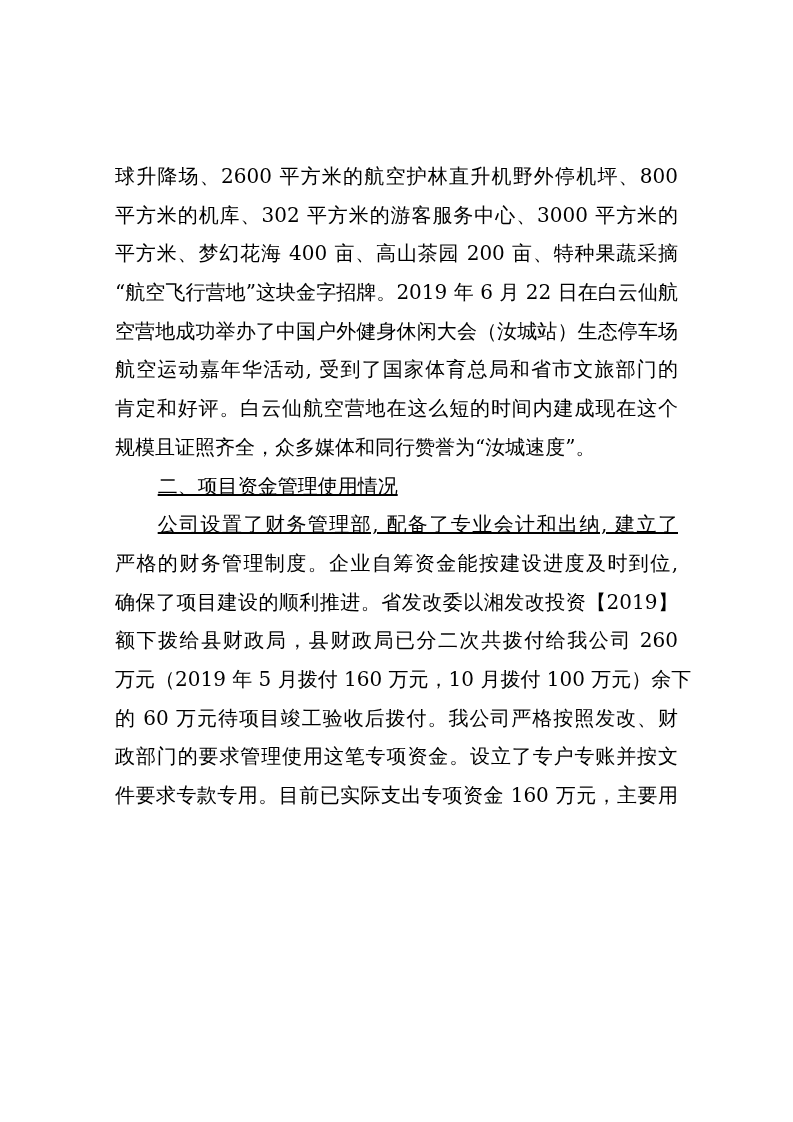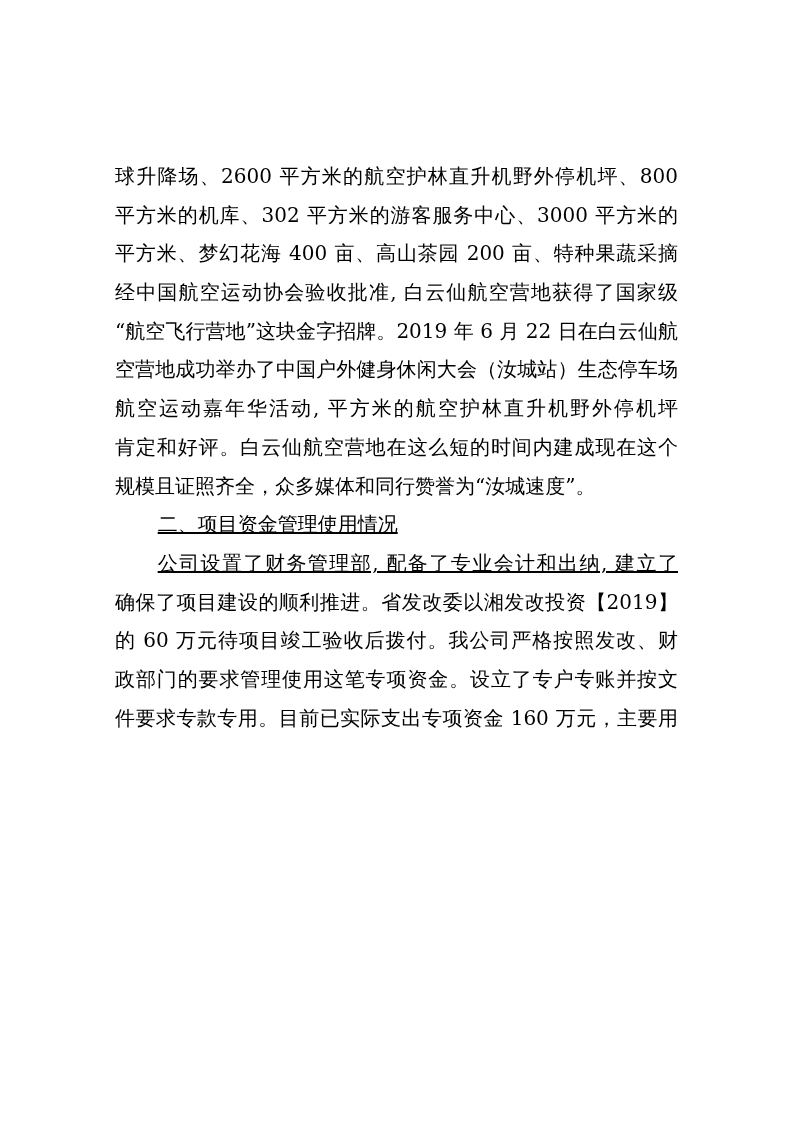--- a/index.html
+++ b/index.html
@@ -51,34 +51,36 @@
 </head>
 <body>
 
 <div class="page">
   <div class="text-block">
 
     <div>
       <div class="line">球升降场、2600 平方米的航空护林直升机野外停机坪、800</div>
       <div class="line">平方米的机库、302 平方米的游客服务中心、3000 平方米的</div>
       <div class="line">平方米、梦幻花海 400 亩、高山茶园 200 亩、特种果蔬采摘</div>
-      <div class="line">经中国航空运动协会验收批准, 白云仙航空营地获得了国家级</div>
       <div class="line">“航空飞行营地”这块金字招牌。2019 年 6 月 22 日在白云仙航</div>
       <div class="line">空营地成功举办了中国户外健身休闲大会（汝城站）生态停车场</div>
-      <div class="line">航空运动嘉年华活动, 平方米的航空护林直升机野外停机坪</div>
+      <div class="line">航空运动嘉年华活动, 受到了国家体育总局和省市文旅部门的</div>
       <div class="line">肯定和好评。白云仙航空营地在这么短的时间内建成现在这个</div>
       <div class="line end">规模且证照齐全，众多媒体和同行赞誉为“汝城速度”。</div>
     </div>
 
     <div>
       <div class="line end indent">二、项目资金管理使用情况</div>
     </div>
 
     <div>
       <div class="line indent">公司设置了财务管理部, 配备了专业会计和出纳, 建立了</div>
+      <div class="line">严格的财务管理制度。企业自筹资金能按建设进度及时到位,</div>
       <div class="line">确保了项目建设的顺利推进。省发改委以湘发改投资【2019】</div>
+      <div class="line">额下拨给县财政局，县财政局已分二次共拨付给我公司 260</div>
+      <div class="line">万元（2019 年 5 月拨付 160 万元，10 月拨付 100 万元）余下</div>
       <div class="line">的 60 万元待项目竣工验收后拨付。我公司严格按照发改、财</div>
       <div class="line">政部门的要求管理使用这笔专项资金。设立了专户专账并按文</div>
       <div class="line">件要求专款专用。目前已实际支出专项资金 160 万元，主要用</div>
     </div>
 
   </div>
 </div>
 
 </body></html>

